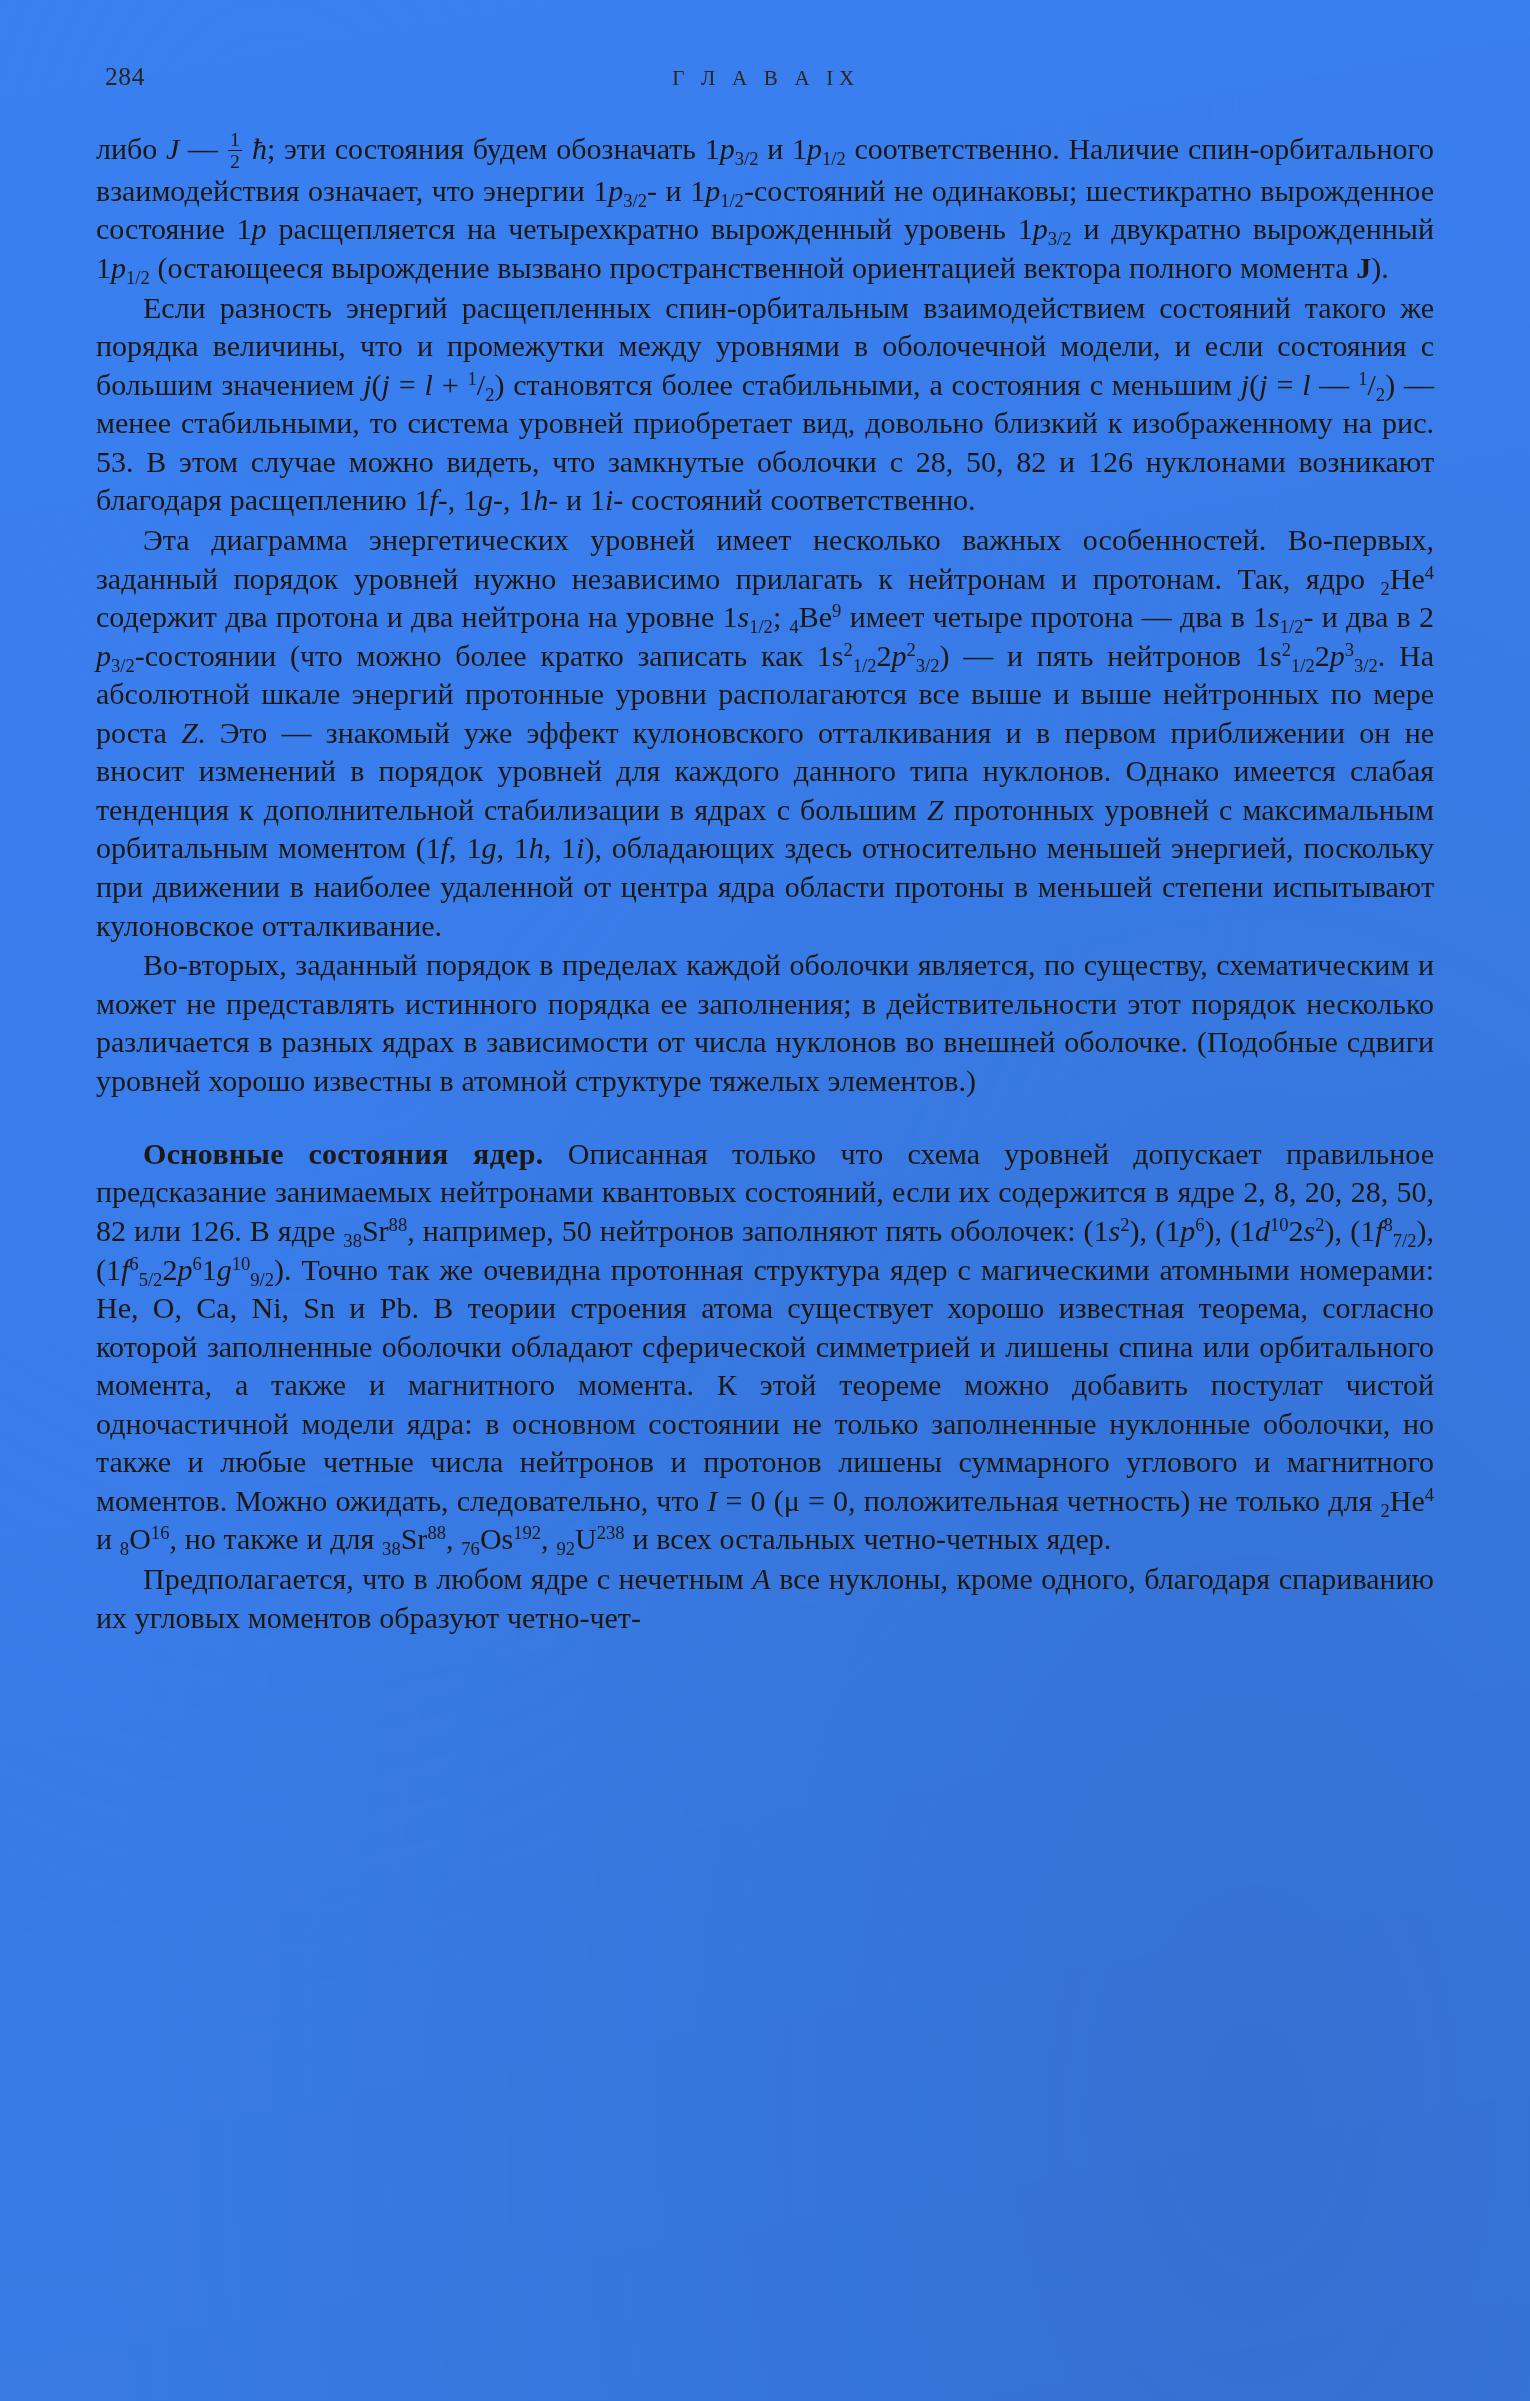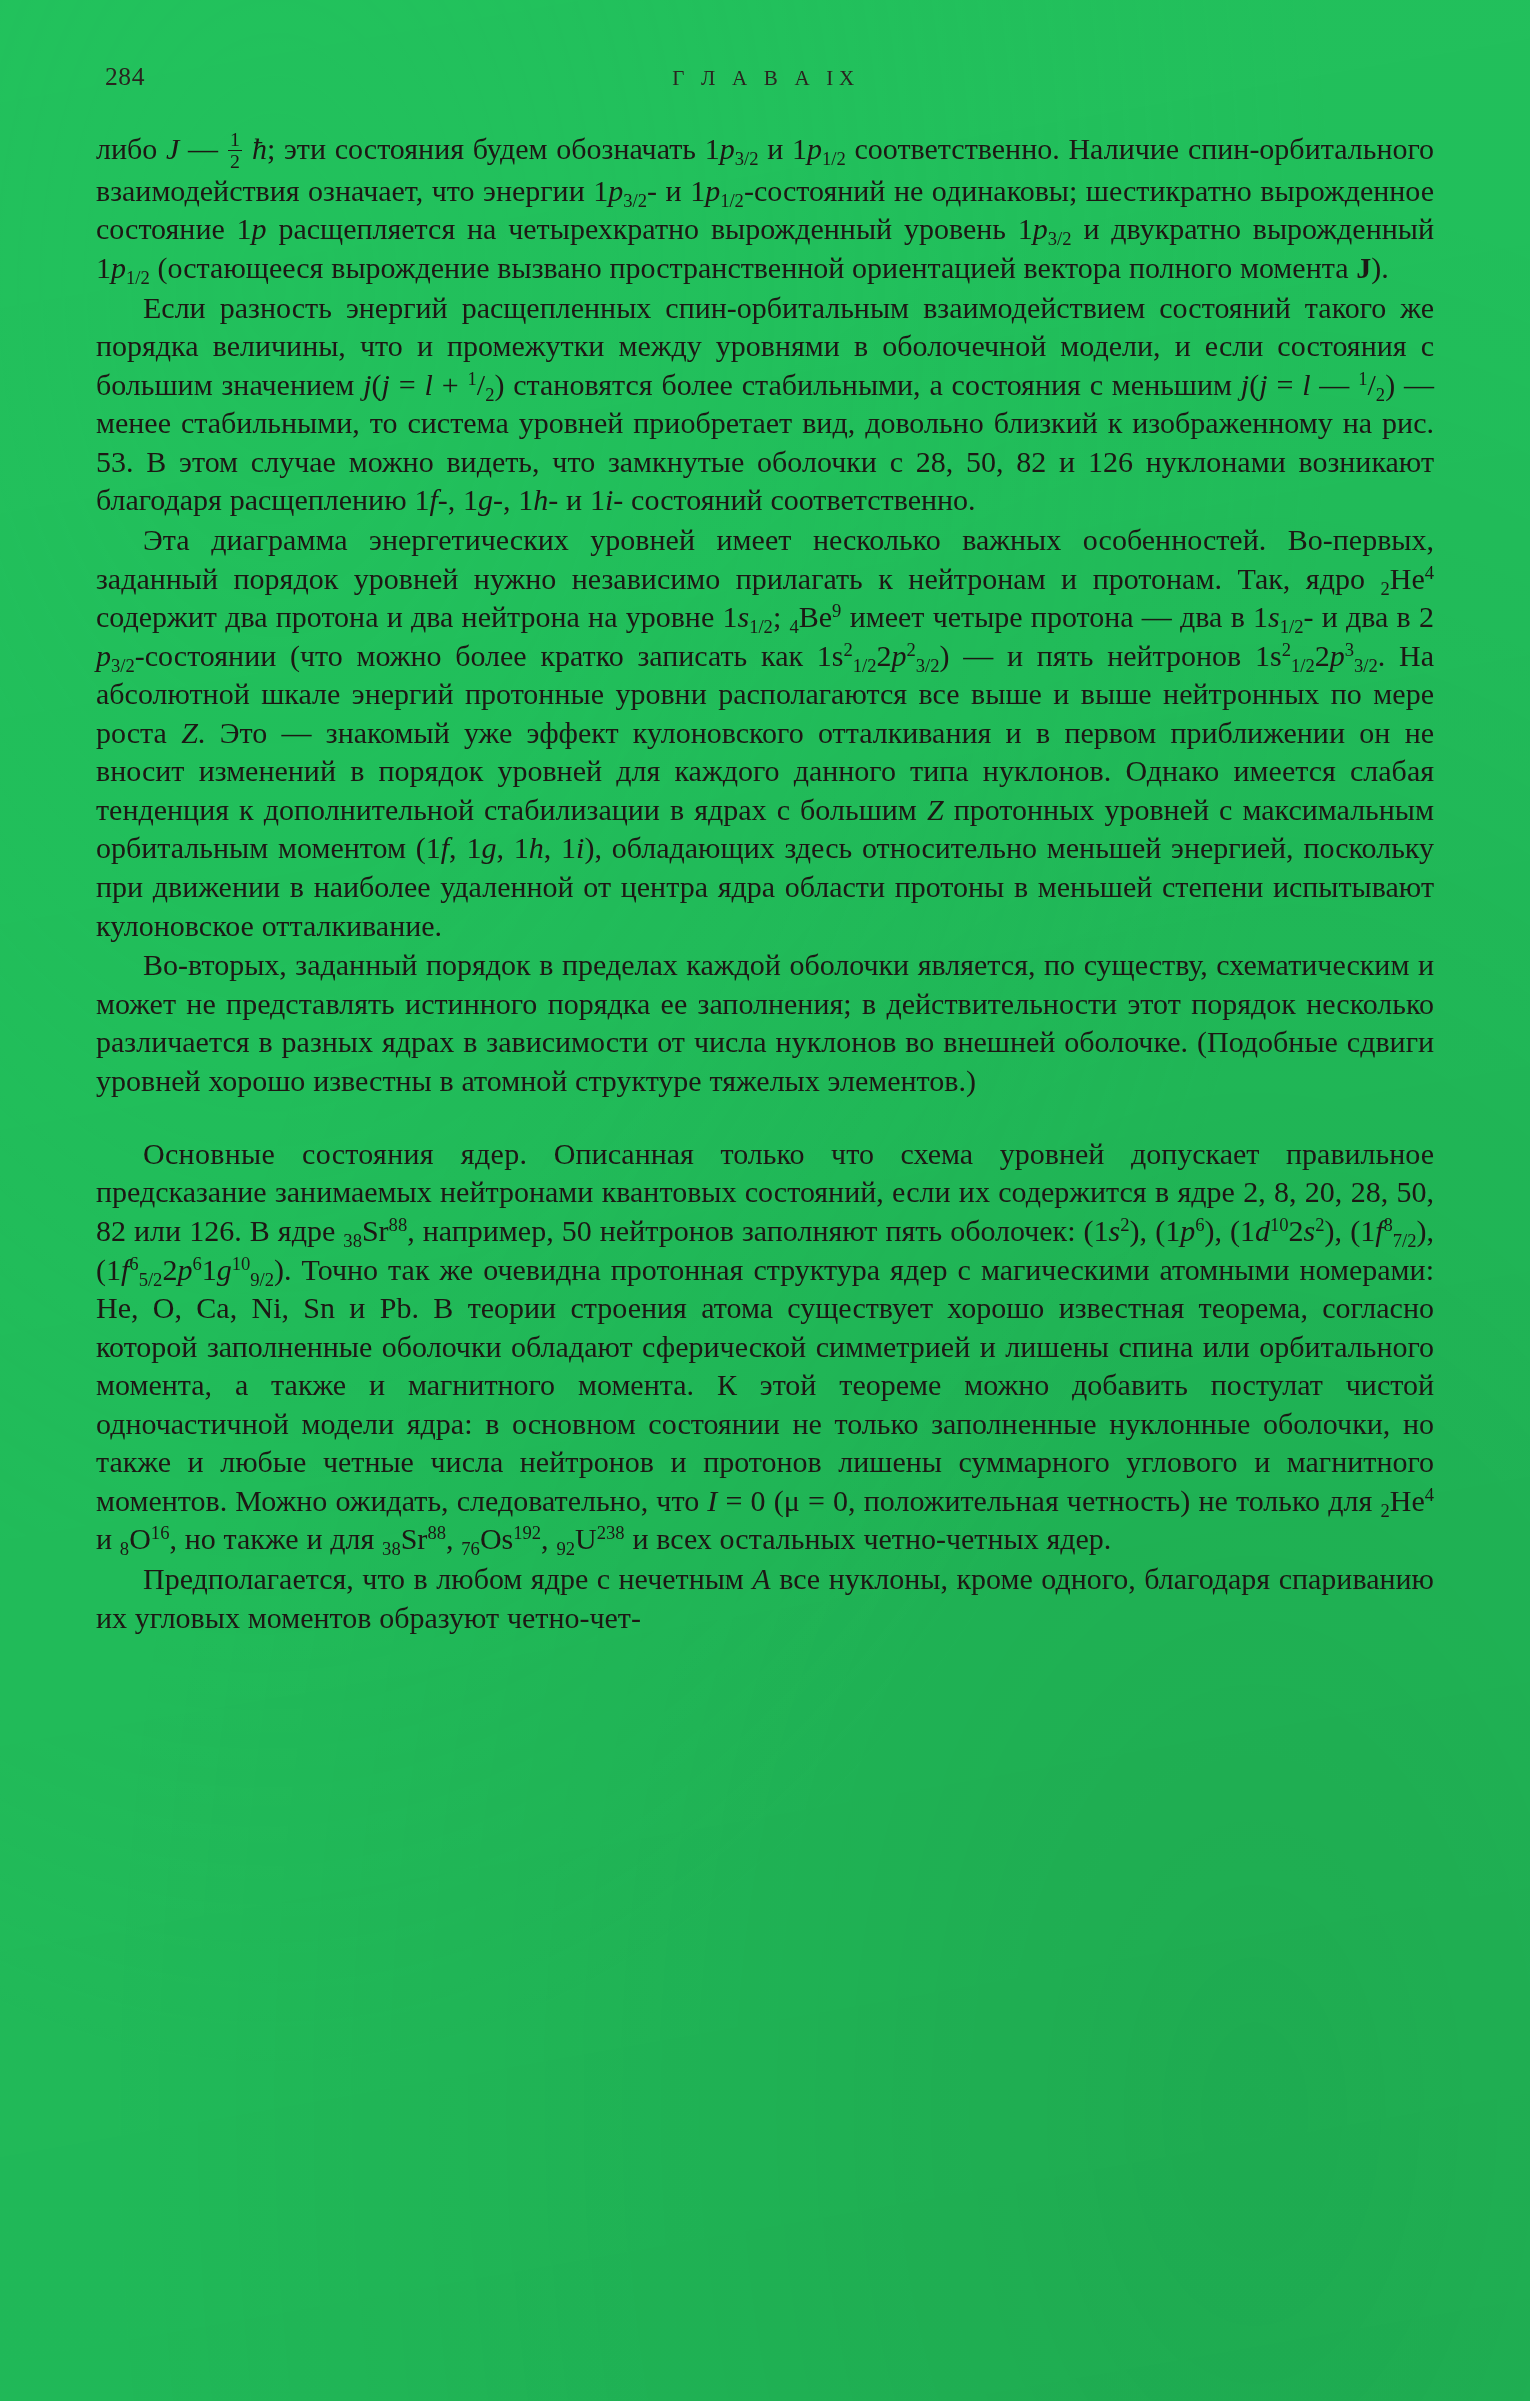--- a/index.html
+++ b/index.html
@@ -3,21 +3,21 @@
 <meta charset="utf-8">
 <style>
   html, body {
     margin: 0;
     padding: 0;
     background: #b9b4a8;
   }
   .page {
     width: 1530px;
     min-height: 2401px;
-    background: #22c55e;
+    background: #3b82f6;
     position: relative;
     box-sizing: border-box;
     padding: 38px 96px 25.5px 96px;
     font-family: "Liberation Serif", "DejaVu Serif", serif;
     color: #1a1614;
   }
   
   .page::before {
     content: "";
     position: absolute;
@@ -60,21 +60,21 @@
     text-justify: inter-word;
     text-indent: 47px;
     color: #1d1814;
     word-spacing: 0.3px;
   }
   .body-text p.no-indent { text-indent: 0; }
 
   .gap-block { height: 33px; }
 
   .run-in-head {
-    font-weight: normal;
+    font-weight: bold;
     letter-spacing: 0.3px;
   }
 
   i { font-style: italic; }
 
   sub, sup {
     font-size: 0.62em;
     line-height: 0;
   }
   sub { vertical-align: -0.30em; font-family: Liberation Serif, serif; }

